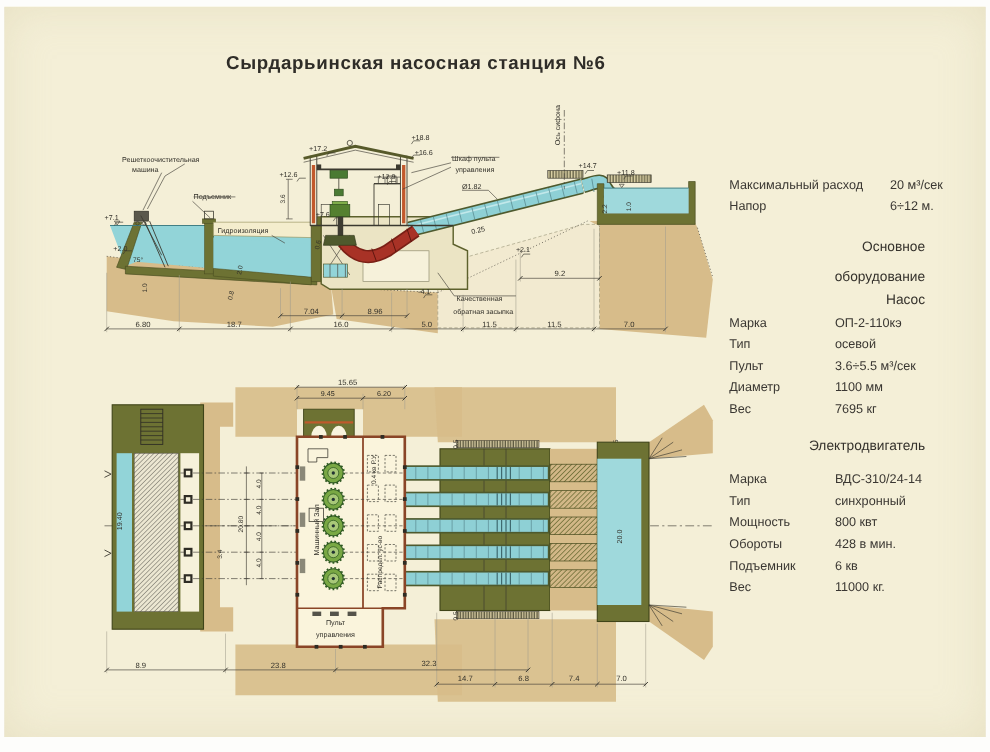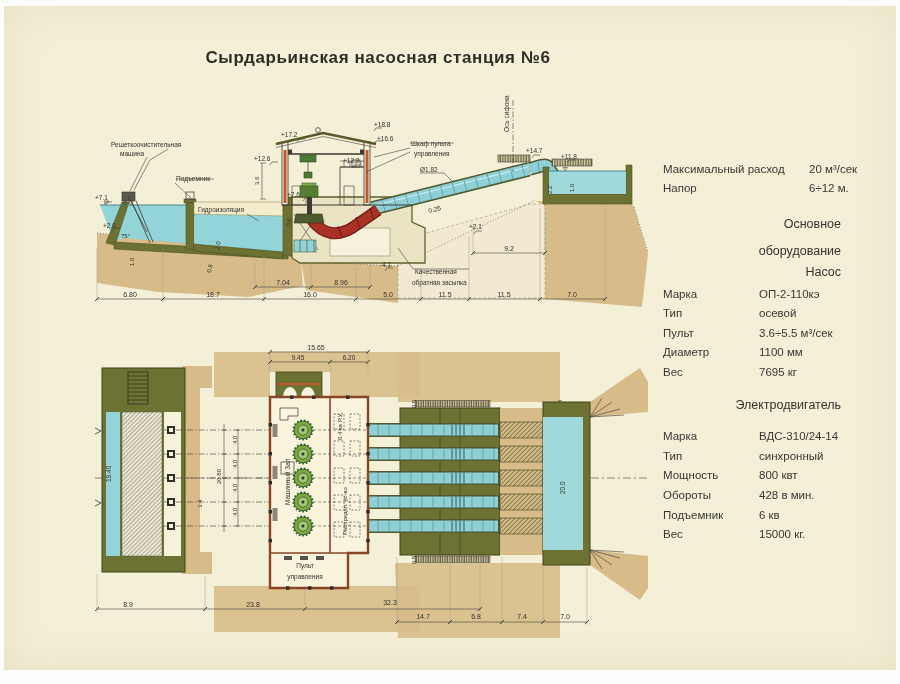--- a/index.html
+++ b/index.html
@@ -524,15 +524,15 @@
   <div class="spec-row" style="top:489px">
     <span class="lab">Обороты</span>
     <span class="val v-mid">428 в мин.</span>
   </div>
   <div class="spec-row" style="top:509px">
     <span class="lab">Подъемник</span>
     <span class="val v-mid">6 кв</span>
   </div>
   <div class="spec-row" style="top:528px">
     <span class="lab">Вес</span>
-    <span class="val v-mid">15000 кг.</span>
+    <span class="val v-mid">11000 кг.</span>
   </div>
 </div>
 
 </body></html>

